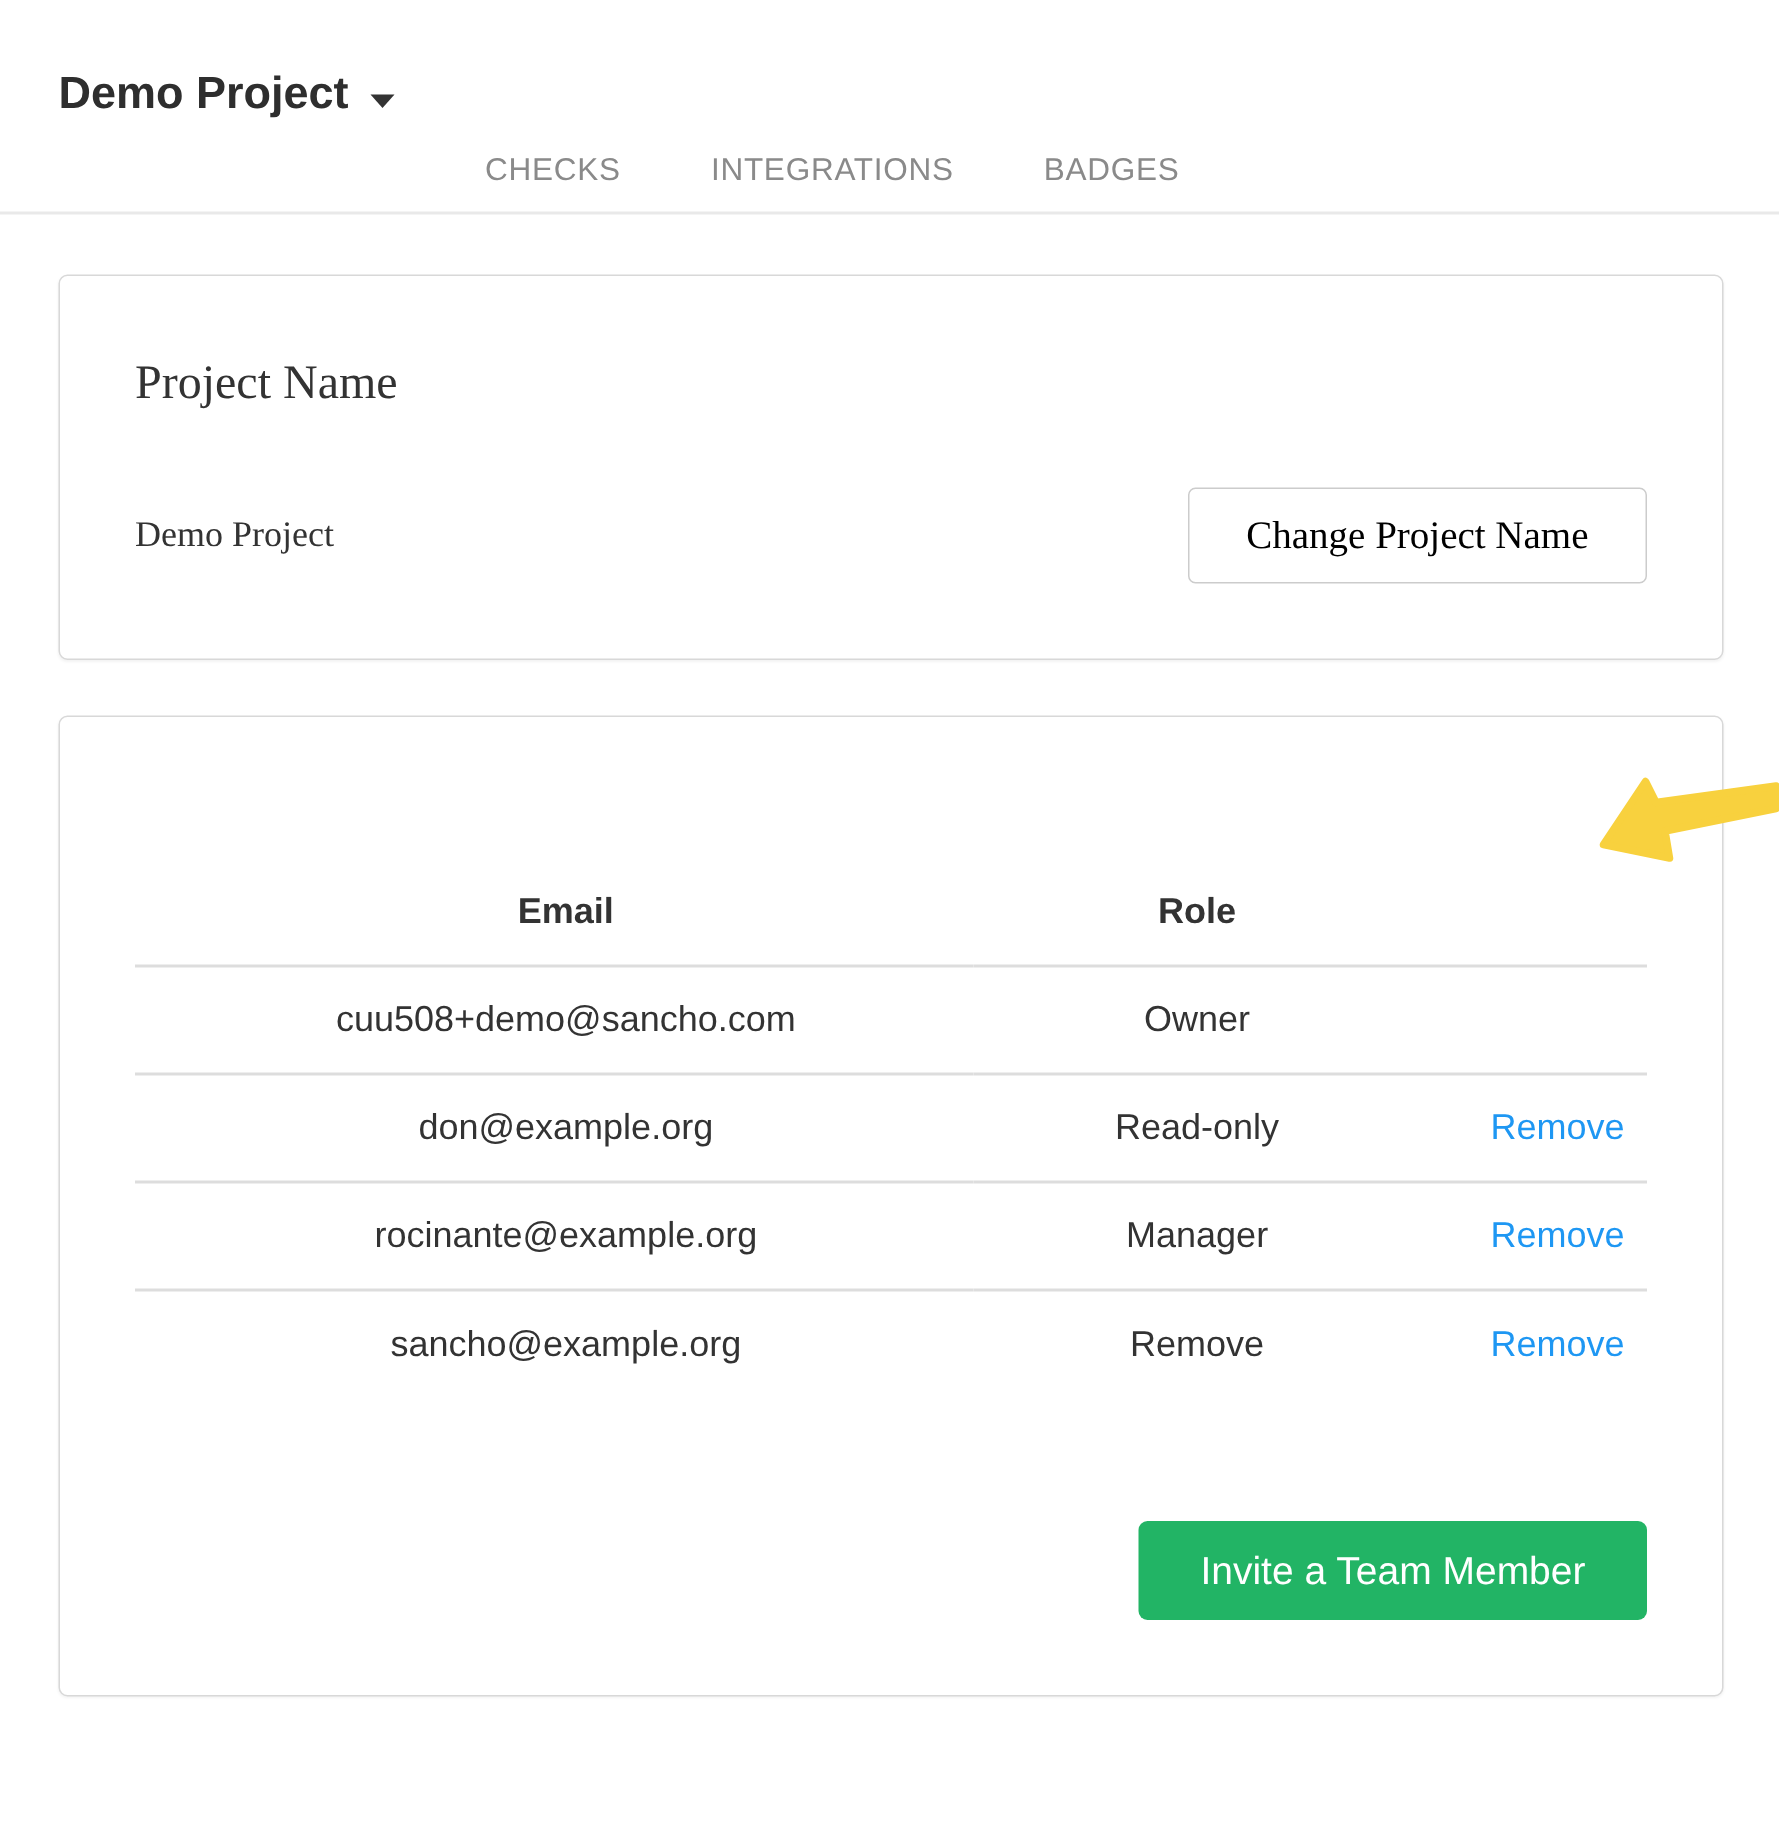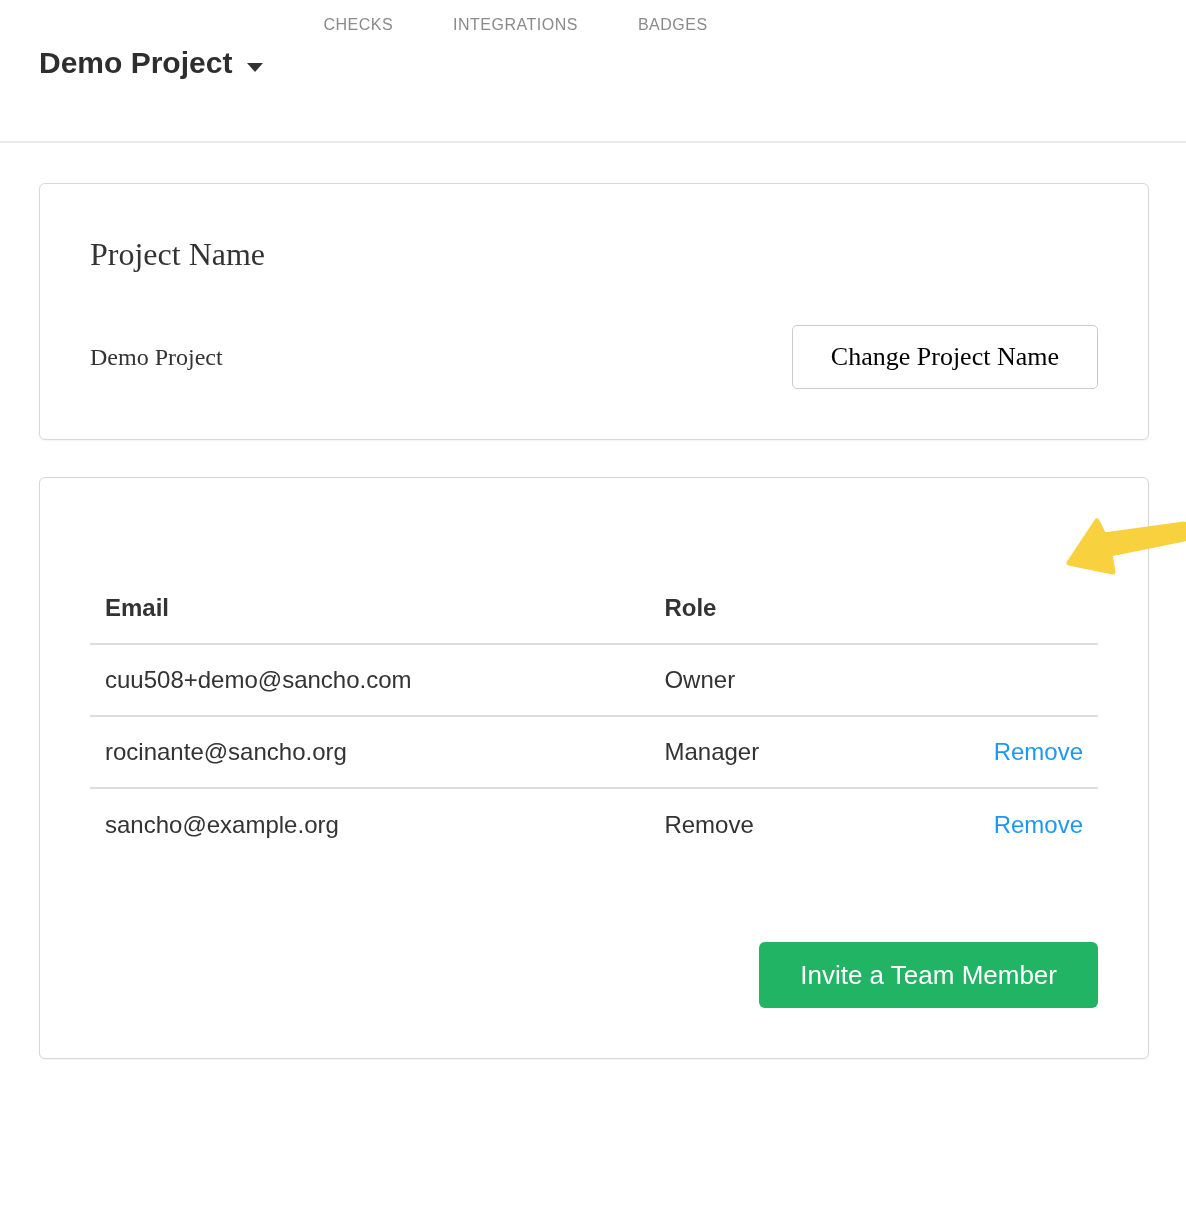--- a/index.html
+++ b/index.html
@@ -30,23 +30,23 @@
   .caret {
     width: 0; height: 0;
     border-left: 8px solid transparent;
     border-right: 8px solid transparent;
     border-top: 9px solid #333;
     margin-left: 15px; margin-top: 9px;
   }
   .tabs { display: flex; margin-left: 30px; }
   .tab {
     position: relative;
-    display: flex; align-items: flex-start;
+    display: flex; align-items: flex-end;
     padding: 16px 30px 15px 30px;
-    font-size: 16px; color: #8a8a8a;
+    font-size: 21px; color: #8a8a8a;
     letter-spacing: 0.5px;
     cursor: pointer; white-space: nowrap;
   }
   .tab.active { color: #2e2e2e; }
   .tab .indicator { display: none; }
   .tab.active .indicator {
     display: block;
     position: absolute; left: 0; right: 0; bottom: 0;
     height: 10px; background: #ececec;
   }
@@ -89,21 +89,21 @@
     width: 100%;
     border-collapse: collapse;
     margin-top: 46px;
   }
   .team col.c-email  { width: 55.5%; }
   .team col.c-role   { width: 28%; }
   .team col.c-action { width: 16.5%; }
   .team th, .team td {
     height: 72px;
     font-size: 24px;
-    text-align: left;
+    text-align: center;
     padding: 0 0 0 15px;
     border-bottom: 2px solid #dddddd;
     color: #333;
   }
   .team th { font-weight: 700; }
   .team tr:last-child td { border-bottom: none; }
   .team td.action, .team th.action { text-align: right; padding-right: 15px; padding-left: 0; }
   .remove-link {
     color: var(--link-blue, #1e97f3);
     text-decoration: none;
@@ -189,21 +189,28 @@
       </thead>
       <tbody>
         <tr>
           <td>cuu508+demo@sancho.com</td>
           <td>Owner</td>
           <td class="action">
             <span></span>
           </td>
         </tr>
         <tr>
-          <td>rocinante@sancho.org</td>
+          <td>don@example.org</td>
+          <td>Read-only</td>
+          <td class="action">
+            <a class="remove-link">Remove</a>
+          </td>
+        </tr>
+        <tr>
+          <td>rocinante@example.org</td>
           <td>Manager</td>
           <td class="action">
             <a class="remove-link">Remove</a>
           </td>
         </tr>
         <tr>
           <td>sancho@example.org</td>
           <td>Remove</td>
           <td class="action">
             <a class="remove-link">Remove</a>

